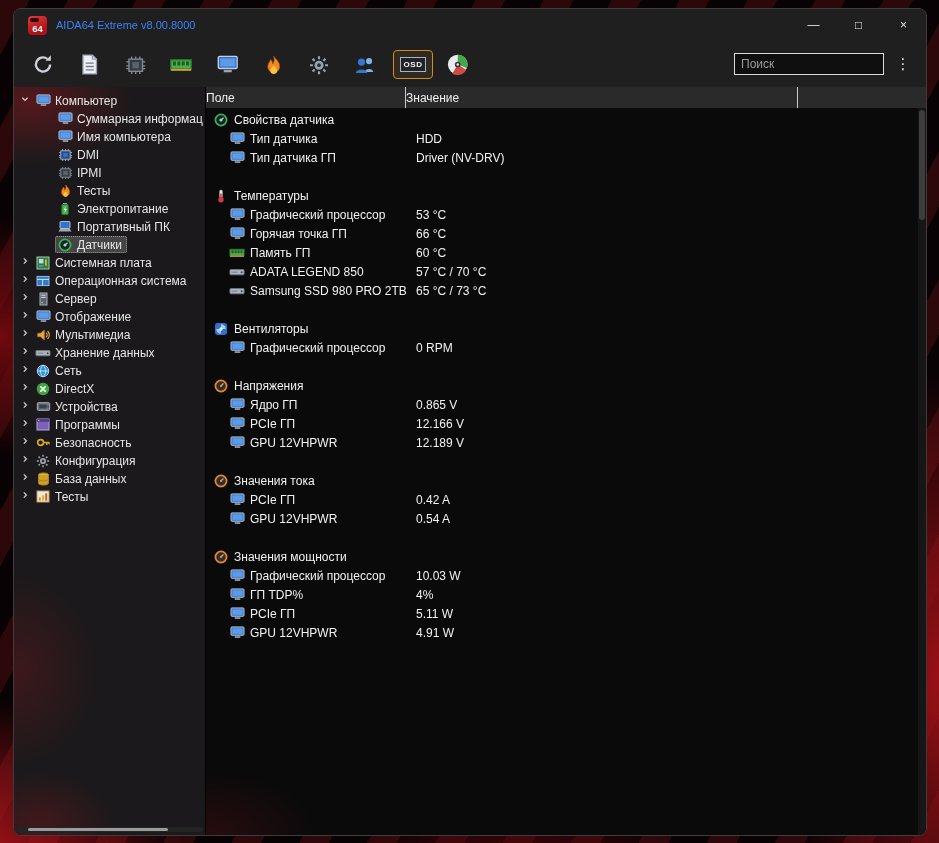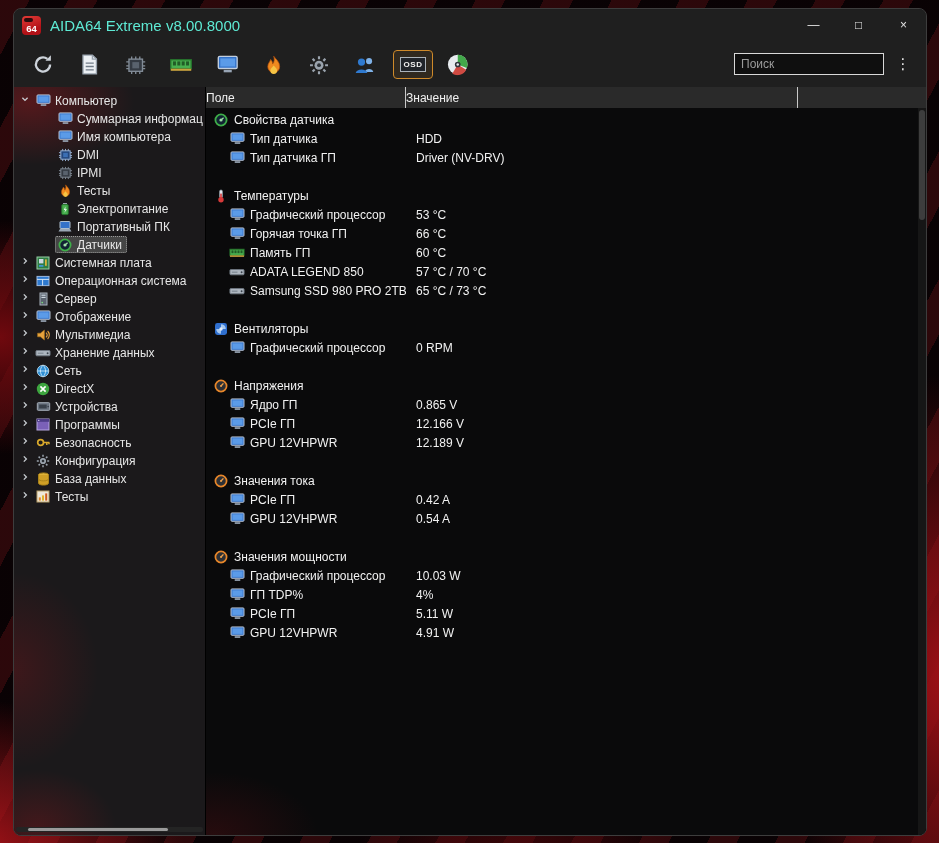--- a/index.html
+++ b/index.html
@@ -12,25 +12,25 @@
       radial-gradient(360px 260px at -4% 102%, #b3141a 0%, rgba(179,20,26,0) 62%),
       radial-gradient(300px 500px at 101% 80%, #9e1016 0%, rgba(158,16,22,0) 60%),
       radial-gradient(220px 180px at 0% 40%, #70090e 0%, rgba(112,9,14,0) 65%),
       radial-gradient(260px 200px at 55% 108%, #5a070b 0%, rgba(90,7,11,0) 70%),
       repeating-linear-gradient(118deg, rgba(233,38,44,.14) 0 26px, rgba(0,0,0,.28) 26px 60px);
   }
   .window{position:absolute;left:13px;top:8px;width:914px;height:828px;border-radius:8px;
     overflow:hidden;border:1px solid #3d3d3d;display:flex;flex-direction:column;background:#1f1f1f}
   
   .titlebar{height:32px;flex:none;display:flex;align-items:center;background:#1f1f1f}
-  .appicon{width:19px;height:19px;border-radius:4px;margin:0 9px 0 8px;position:relative;flex:none;
+  .appicon{width:19px;height:19px;border-radius:4px;margin:0 9px 0 14px;position:relative;flex:none;
     background:linear-gradient(160deg,#e23b36 0%,#b21218 70%);color:#fff;font-size:9.5px;font-weight:bold;
     display:flex;align-items:flex-end;justify-content:center;padding-bottom:1px}
   .appicon::before{content:"";position:absolute;top:2px;left:2px;right:8px;height:4px;background:#2a0c0d;border-radius:2px}
-  .wtitle{color:#5eead4;font-size:15px}
+  .wtitle{color:#3b82f6;font-size:11px}
   .wcontrols{margin-left:auto;display:flex;height:100%}
   .wbtn{width:45px;height:100%;display:flex;align-items:center;justify-content:center;font-size:12px;color:#e3e3e3}
   
   .toolbar{height:46px;flex:none;display:flex;align-items:center;background:#1f1f1f;padding:0 12px;gap:8px}
   .tbtns{display:flex;align-items:center;gap:8px}
   .tbtn{width:38px;height:27px;display:flex;align-items:center;justify-content:center;border-radius:3px}
   .tbtn .ic{transform:scale(1.45)}
   .tbtn.active{outline:1px solid #cf8a2a;background:rgba(207,138,42,.10)}
   .osdbox{font-size:8px;font-weight:bold;color:#f2f2f2;border:1px solid #aab2ba;padding:2px 3px;background:#20242a;letter-spacing:.5px}
   .search{margin-left:auto;width:150px;height:22px;background:#0f0f0f;border:1px solid #d8d8d8;color:#eee;

